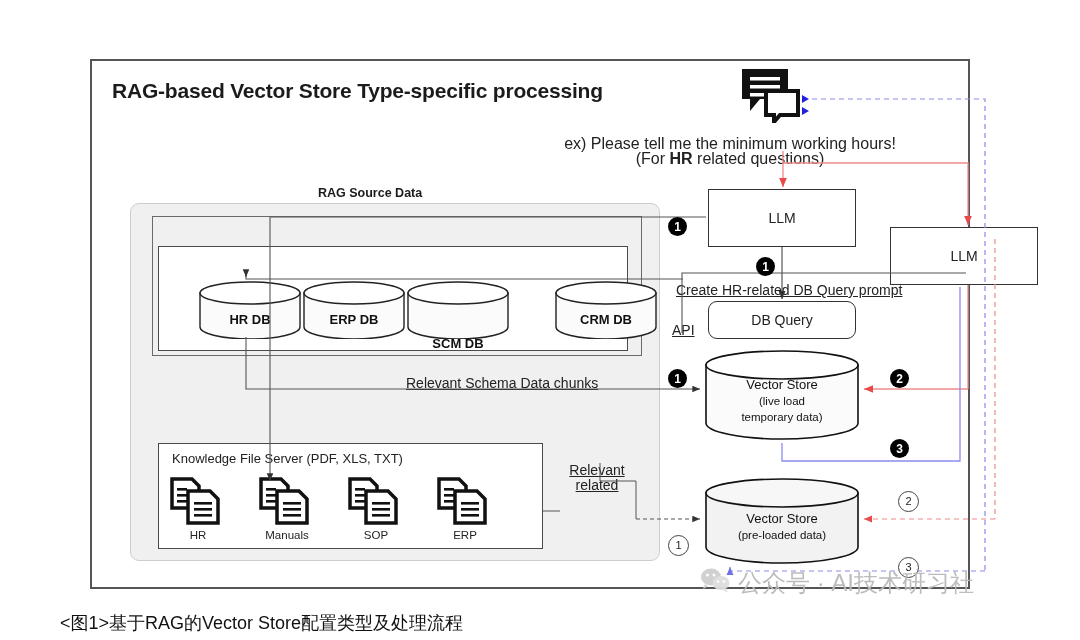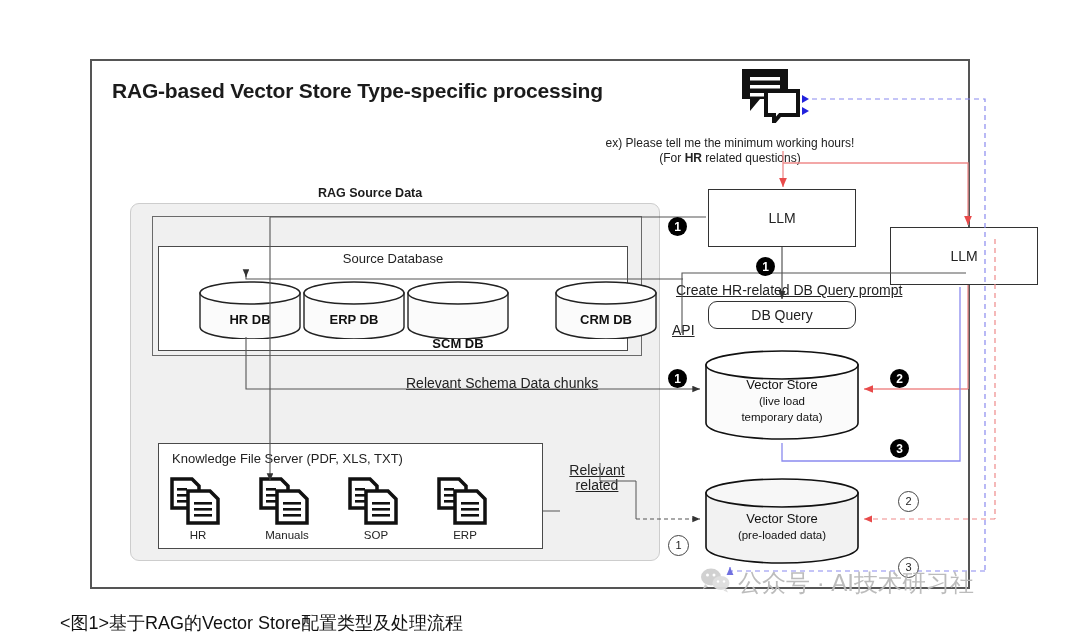--- a/index.html
+++ b/index.html
@@ -23,21 +23,21 @@
     font-size:21px;font-weight:bold;color:#1b1b1b;letter-spacing:-0.2px;
     white-space:nowrap;
   }
 
   
   .chat-icon{position:absolute;left:740px;top:56px;width:70px;height:56px;}
 
   
   .question{
     position:absolute;left:560px;top:125px;width:340px;
-    text-align:center;font-size:12px;color:#222;line-height:15px;
+    text-align:center;font-size:16px;color:#222;line-height:15px;
     white-space:nowrap;
   }
   .question b{font-weight:bold;}
 
   
   .rag-label{
     position:absolute;left:318px;top:175px;
     font-size:12.5px;font-weight:bold;color:#1b1b1b;white-space:nowrap;
   }
   .rag-group{
@@ -147,21 +147,20 @@
   <div class="question">
     <div>ex) Please tell me the minimum working hours!</div>
     <div><span>(For </span><b>HR</b><span> related questions)</span></div>
   </div>
 
   <div class="rag-label">RAG Source Data</div>
   <div class="rag-group"></div>
 
   <div class="srcdb-outer"></div>
   <div class="srcdb-inner"></div>
-  <div class="srcdb-title">Source Database</div>
 
   <div class="cyl" style="left:196px;top:270px;width:108px;height:58px;">
     <svg width="108" height="58" viewBox="0 0 108 58">
       <path d="M4,12 v34 a50,12 0 0 0 100,0 v-34 z" fill="#fbfbfb" stroke="#222" stroke-width="1.4"></path>
       <ellipse cx="54" cy="12" rx="50" ry="11" fill="#fff" stroke="#222" stroke-width="1.4"></ellipse>
     </svg>
     <div class="lbl" style="top:31px;">HR DB</div>
   </div>
   <div class="cyl" style="left:300px;top:270px;width:108px;height:58px;">
     <svg width="108" height="58" viewBox="0 0 108 58">
@@ -244,21 +243,21 @@
   <div class="box" style="left:708px;top:178px;width:148px;height:58px;">
     <span>LLM</span>
   </div>
 
   <div class="box" style="left:890px;top:216px;width:148px;height:58px;">
     <span>LLM</span>
   </div>
 
   <div class="plain-lbl" style="left:676px;top:271px;">Create HR-related DB Query prompt</div>
 
-  <div class="box rounded" style="left:708px;top:290px;width:148px;height:28px;">
+  <div class="box rounded" style="left:708px;top:290px;width:148px;height:38px;">
     <span>DB Query</span>
   </div>
 
   <div class="plain-lbl" style="left:672px;top:311px;">API</div>
 
   <div class="cyl vs" style="left:702px;top:338px;width:160px;height:94px;">
     <svg width="160" height="94" viewBox="0 0 160 94">
       <path d="M4,16 v58 a76,16 0 0 0 152,0 v-58 z" fill="#fbfbfb" stroke="#111" stroke-width="1.6"></path>
       <ellipse cx="80" cy="16" rx="76" ry="14" fill="#fff" stroke="#111" stroke-width="1.6"></ellipse>
     </svg>

